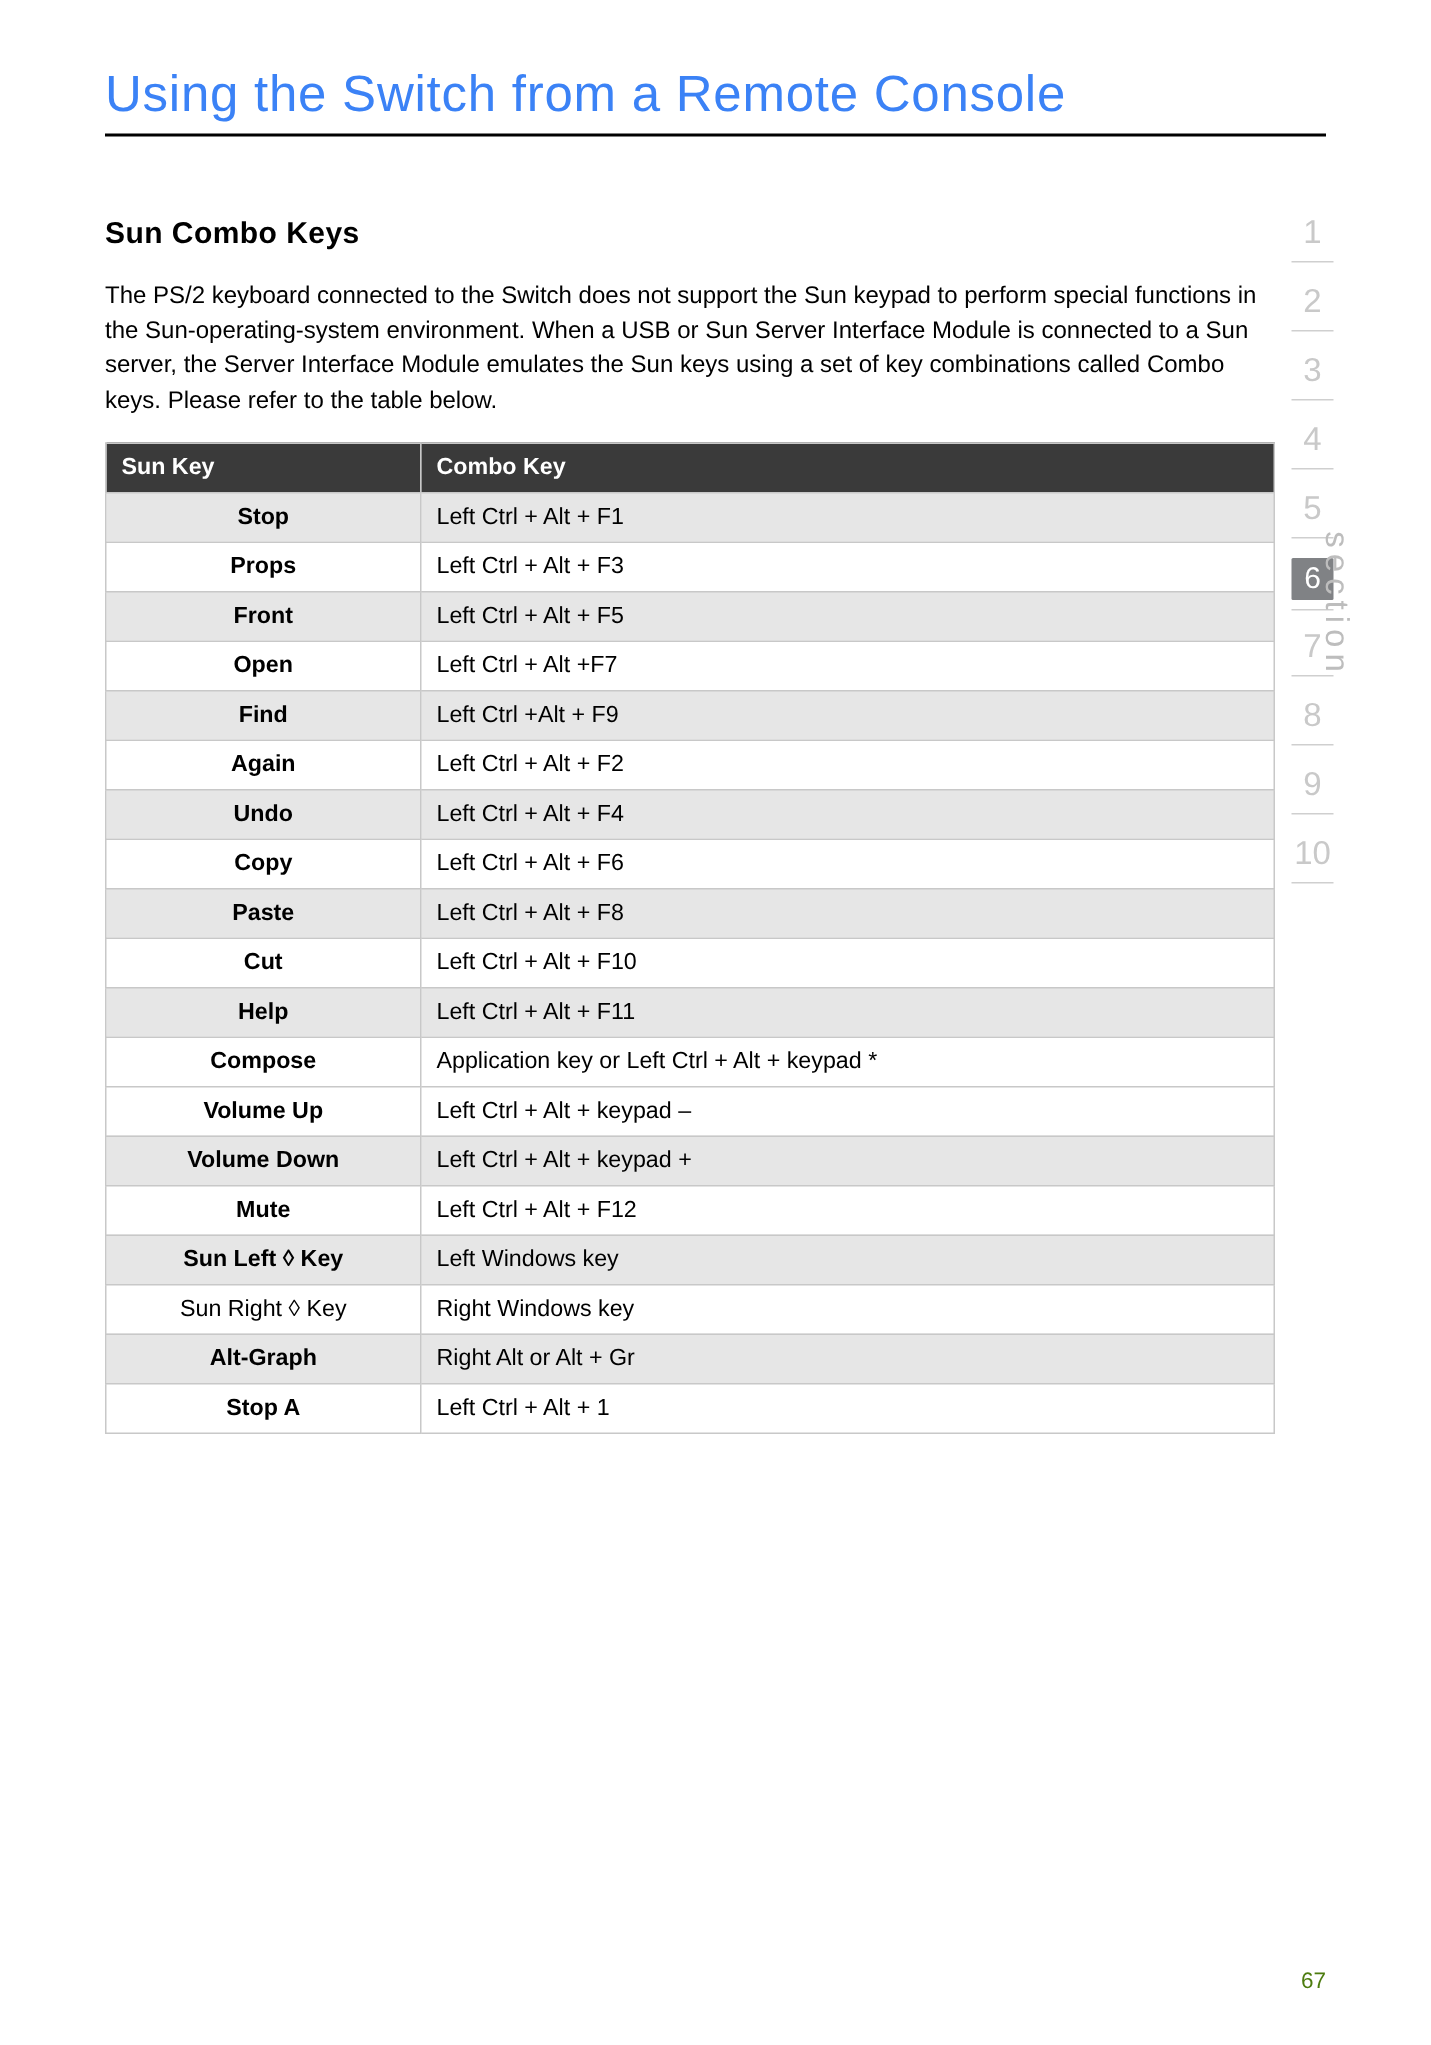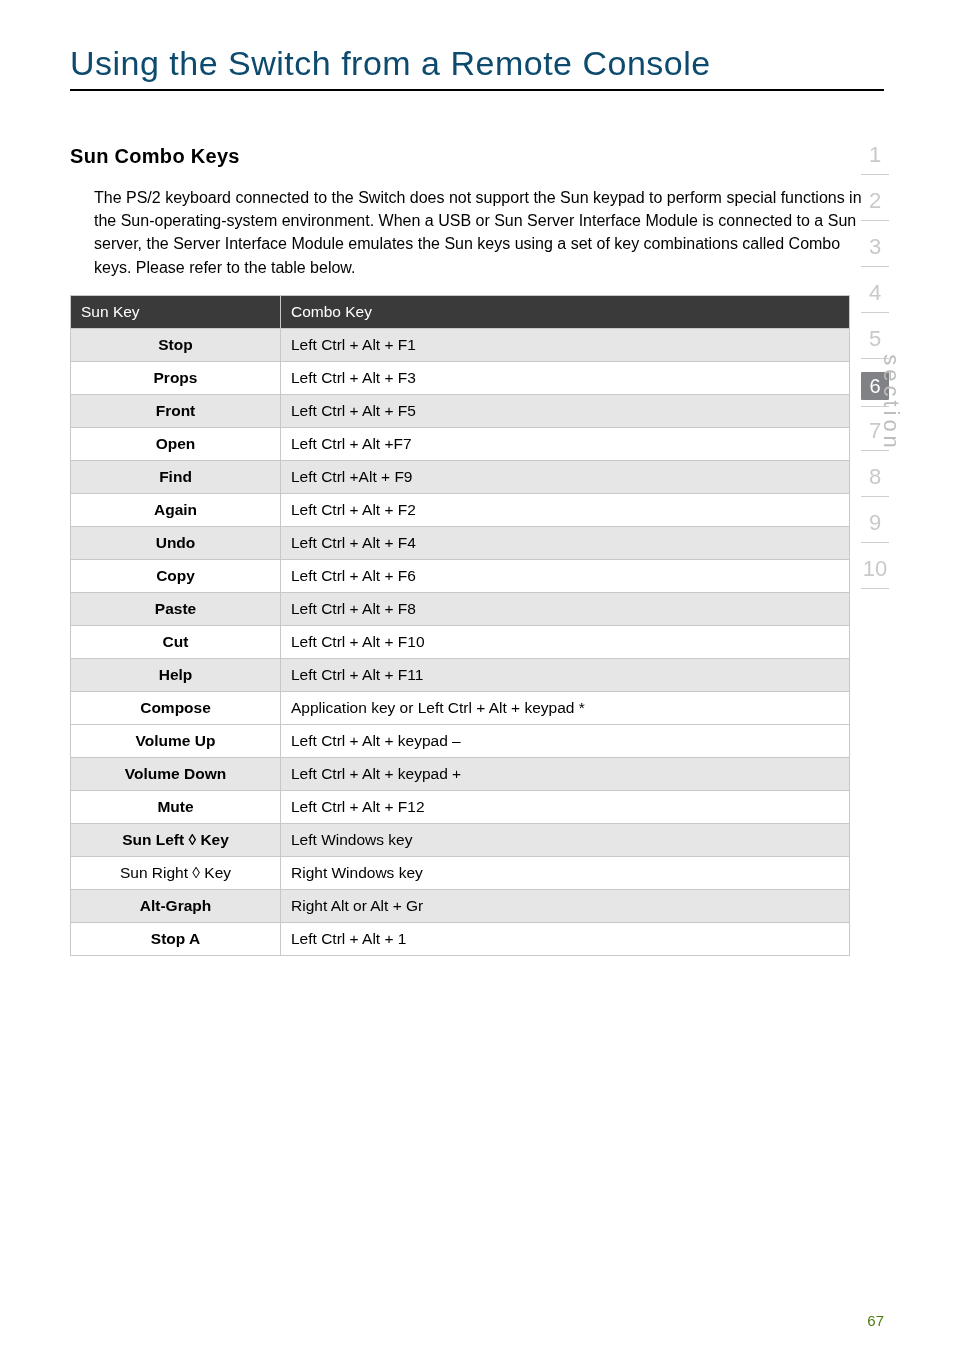--- a/index.html
+++ b/index.html
@@ -1,24 +1,24 @@
 <!DOCTYPE html>
 <html><head>
 <meta charset="utf-8">
 <style>
   * { box-sizing: border-box; margin: 0; padding: 0; }
   html, body { width: 954px; height: 1363px; background: #fff; font-family: Arial, Helvetica, sans-serif; color: #000; }
   .page { position: relative; width: 954px; height: 1363px; padding: 44px 70px 40px 70px; }
-  .page-title { font-size: 34px; color: #0c4a6e; font-weight: 400; letter-spacing: 0.5px; margin-bottom: 6px; }
+  .page-title { font-size: 34px; color: #3b82f6; font-weight: 400; letter-spacing: 0.5px; margin-bottom: 6px; }
   .title-rule { border: none; border-top: 2px solid #000; margin-bottom: 54px; }
   .section-title { font-size: 20px; font-weight: 700; color: #000; margin-bottom: 18px; letter-spacing: 0.3px; }
-  .intro { font-size: 16px; line-height: 1.45; color: #000; margin-bottom: 16px; max-width: 780px; margin-left: 24px; }
+  .intro { font-size: 16px; line-height: 1.45; color: #000; margin-bottom: 16px; max-width: 780px; }
   .tbl { width: 780px; border-collapse: collapse; border: 1px solid #999; }
   .tbl th, .tbl td { border: 1px solid #c8c8c8; padding: 7px 10px; font-size: 15.5px; text-align: left; vertical-align: middle; }
-  .tbl thead th { background: #3a3a3a; color: #fff; font-weight: 400; }
+  .tbl thead th { background: #3a3a3a; color: #fff; font-weight: 700; }
   .tbl tbody tr.shade td { background: #e6e6e6; }
   .tbl tbody td.keycol { font-weight: 700; width: 210px; text-align: center; }
   .section-nav { position: absolute; right: 44px; top: 136px; width: 70px; text-align: center; }
   .section-nav .num { font-size: 22px; color: #c9c9c9; padding: 6px 0 0 0; height: 46px; font-weight: 400; }
   .section-nav .num .bar { display: block; width: 28px; height: 1px; background: #cfcfcf; margin: 6px auto 0; }
   .section-nav .num.active { color: #fff; font-weight: 400; }
   .section-nav .num.active .chip { display: inline-block; background: #808285; color: #fff; width: 28px; height: 28px; line-height: 28px; font-size: 20px; border-radius: 1px; }
   .section-nav .num.active .bar { background: #cfcfcf; }
   .section-label { position: absolute; right: 14px; top: 390px; font-size: 22px; color: #bdbdbd; letter-spacing: 4px; font-weight: 400; writing-mode: horizontal-tb; }
   .section-label span { display: block; transform: rotate(90deg); transform-origin: center; white-space: nowrap; }

